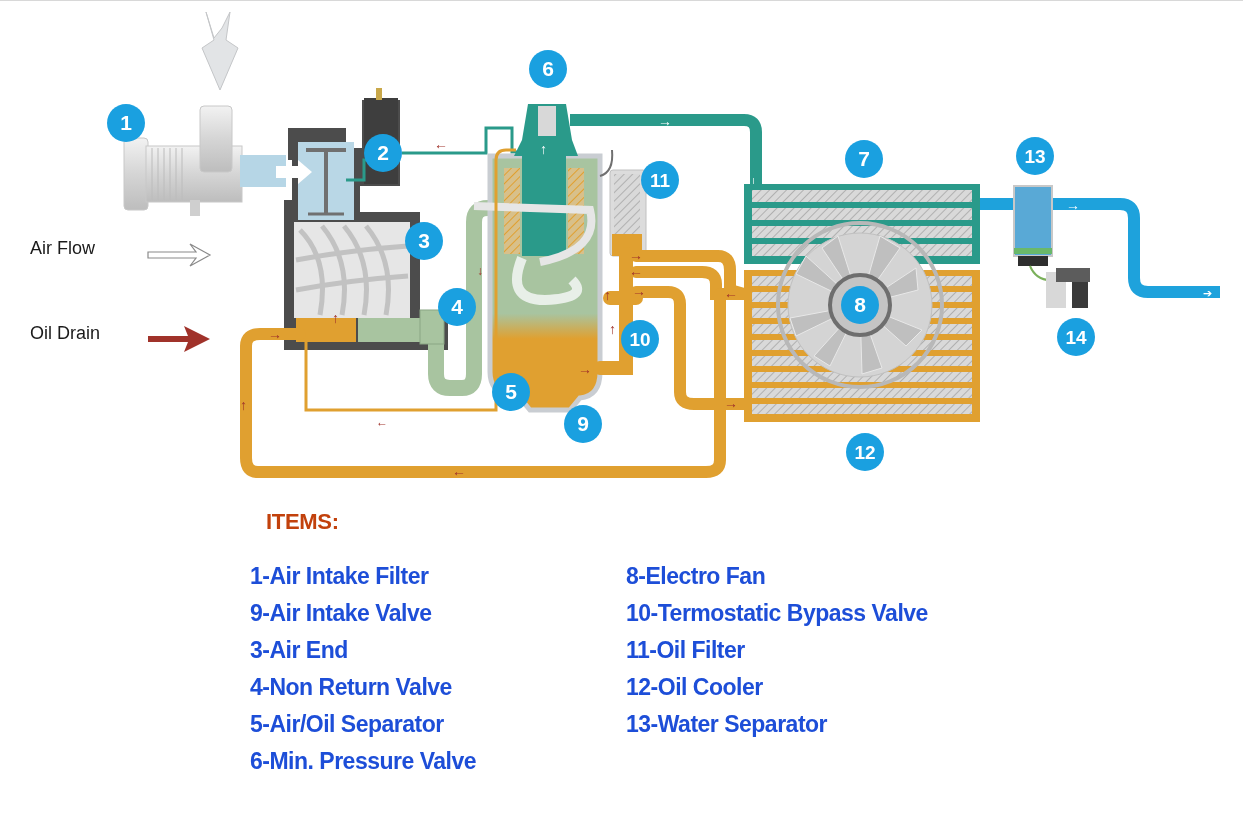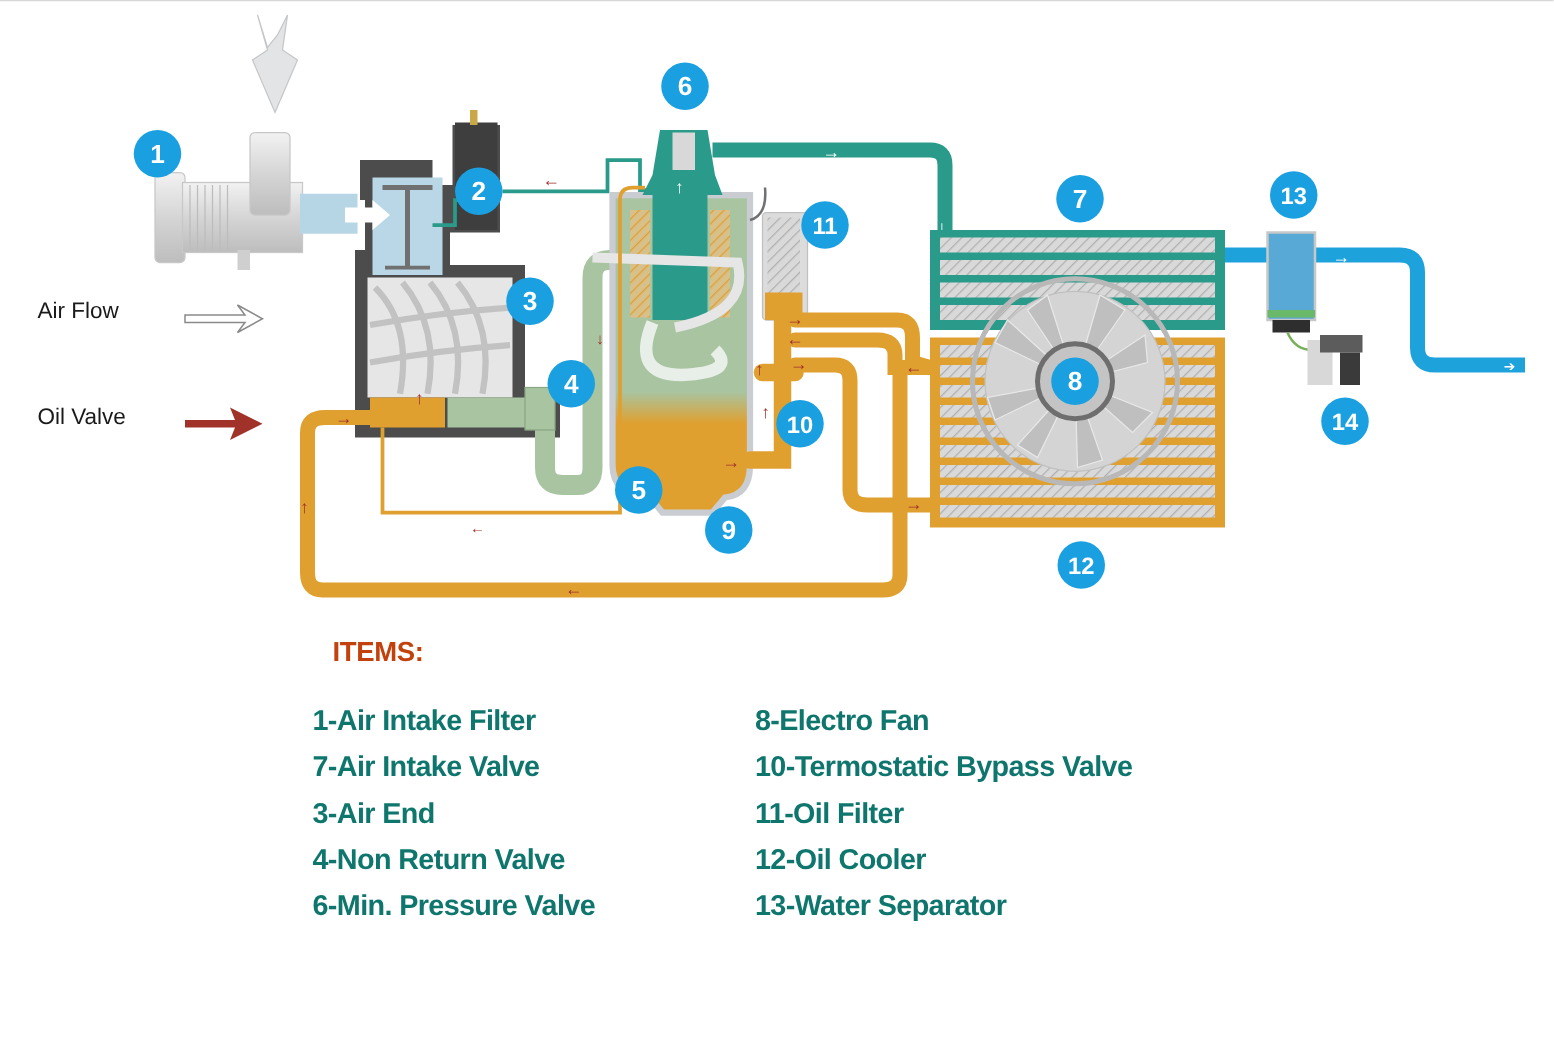--- a/index.html
+++ b/index.html
@@ -2,21 +2,21 @@
 <html><head>
 <meta charset="utf-8">
 <style>
   html, body { margin: 0; padding: 0; background: #ffffff; }
   body { width: 1243px; height: 833px; position: relative; overflow: hidden; font-family: "Liberation Sans", sans-serif; }
   .topline { position: absolute; left: 0; top: 0; width: 1243px; height: 1px; background: #d8d8d8; }
   #diagram { position: absolute; left: 0; top: 0; }
   .legend-label { position: absolute; font-family: "Liberation Sans", sans-serif; font-size: 18px; color: #1a1a1a; }
   .items-title { position: absolute; left: 266px; top: 509px; font-size: 22px; font-weight: bold; color: #c2410c; font-family: "Liberation Sans", sans-serif; letter-spacing: -0.3px; }
   .items-col { position: absolute; top: 562px; }
-  .items-col .it { font-size: 23px; font-weight: bold; color: #0f766e; height: 37px; line-height: 28px; white-space: nowrap; letter-spacing: -0.5px; font-family: "Liberation Sans", sans-serif; }
+  .items-col .it { font-size: 23px; font-weight: bold; color: #1d4ed8; height: 37px; line-height: 28px; white-space: nowrap; letter-spacing: -0.5px; font-family: "Liberation Sans", sans-serif; }
   .badge-text { font-family: "Liberation Sans", sans-serif; font-weight: bold; fill: #ffffff; }
 </style>
 </head>
 <body>
 
 <div class="topline"></div>
 
 <svg id="diagram" width="1243" height="500" viewBox="0 0 1243 500">
   <defs>
     <pattern id="hatch" width="6" height="6" patternUnits="userSpaceOnUse" patternTransform="rotate(45)">
@@ -261,29 +261,30 @@
         <text x="1035" y="163" text-anchor="middle" class="badge-text" font-size="19">13</text>
       </g>
       <g>
         <circle cx="1076" cy="337" r="19" fill="#1aa0e0"></circle>
         <text x="1076" y="344" text-anchor="middle" class="badge-text" font-size="19">14</text>
       </g>
     </g>
 </svg>
 
 <div class="legend-label" style="left:30px; top:238px;">Air Flow</div>
-<div class="legend-label" style="left:30px; top:323px;">Oil Valve</div>
+<div class="legend-label" style="left:30px; top:323px;">Oil Drain</div>
 
 <div class="items-title">ITEMS:</div>
 <div class="items-col" style="left:250px;">
   <div class="it">1-Air Intake Filter</div>
-  <div class="it">7-Air Intake Valve</div>
+  <div class="it">9-Air Intake Valve</div>
   <div class="it">3-Air End</div>
   <div class="it">4-Non Return Valve</div>
+  <div class="it">5-Air/Oil Separator</div>
   <div class="it">6-Min. Pressure Valve</div>
 </div>
-<div class="items-col" style="left:604px;">
+<div class="items-col" style="left:626px;">
   <div class="it">8-Electro Fan</div>
   <div class="it">10-Termostatic Bypass Valve</div>
   <div class="it">11-Oil Filter</div>
   <div class="it">12-Oil Cooler</div>
   <div class="it">13-Water Separator</div>
 </div>
 
 </body></html>

